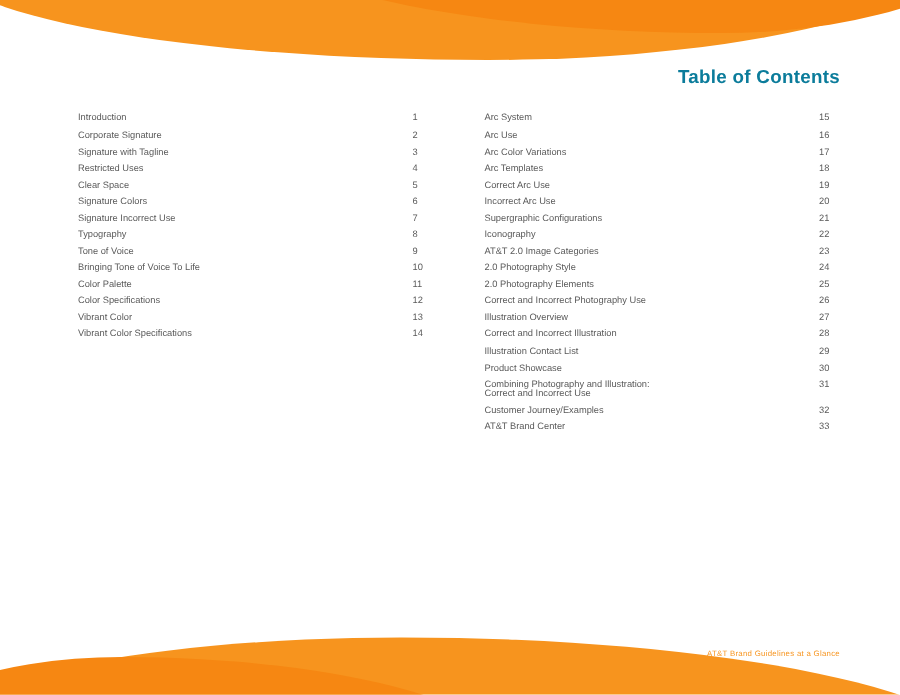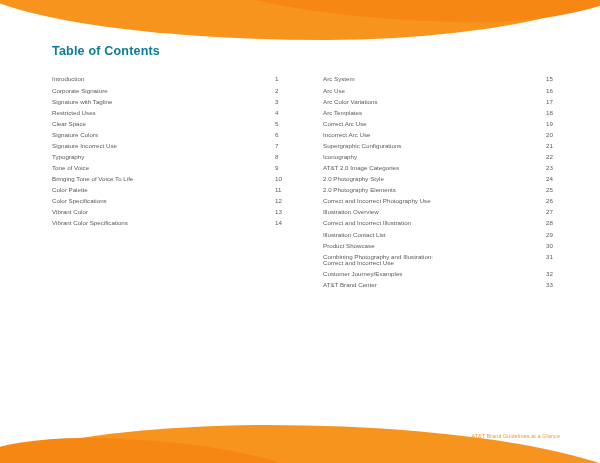--- a/index.html
+++ b/index.html
@@ -68,20 +68,21 @@
     top: 44px;
     left: 52px;
     right: 40px;
   }
   .toc-title {
     color: #0b7c9b;
     font-size: 12.5px;
     font-weight: bold;
     letter-spacing: 0.2px;
     margin-bottom: 16px;
+    text-align: right;
   }
   .columns {
     display: flex;
     gap: 34px;
   }
   .col {
     width: 245px;
   }
   .toc-row {
     display: flex;

